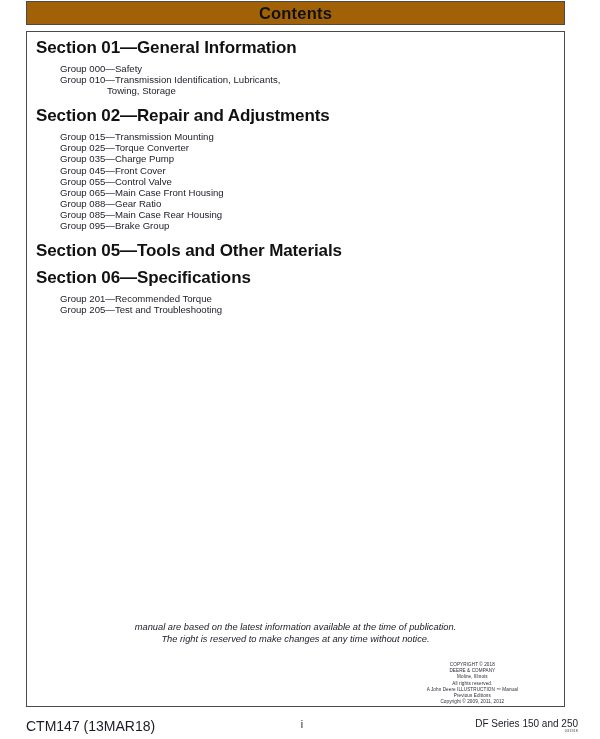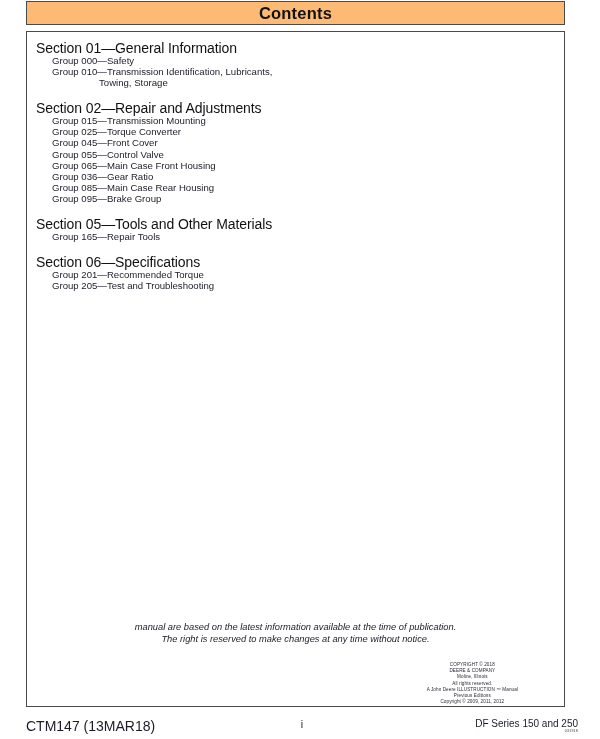--- a/index.html
+++ b/index.html
@@ -26,21 +26,21 @@
     position: absolute;
     left: 26px;
     top: 1px;
     width: 539px;
     height: 24px;
     border: 1px solid #4a4a4a;
     box-sizing: border-box;
     display: flex;
     align-items: center;
     justify-content: center;
-    background: #fdba74;
+    background: #a16207;
   }
   .title-text {
     font-size: 16.5px;
     font-weight: bold;
     letter-spacing: 0.2px;
     color: #111;
   }
 
   
   .content-box {
@@ -61,29 +61,29 @@
     right: 9px;
   }
 
   .section {
     margin-bottom: 13px;
   }
   .section:last-of-type {
     margin-bottom: 0;
   }
   .section-title {
-    font-size: 14px;
-    font-weight: normal;
+    font-size: 17px;
+    font-weight: bold;
     color: #111;
     letter-spacing: -0.1px;
     line-height: 14px;
     white-space: pre;
   }
   .group-list {
-    margin: 0;
+    margin: 8px;
     padding: 0;
     list-style: none;
   }
   .group-item {
     font-size: 9.6px;
     color: #1c1c28;
     line-height: 11.1px;
     padding-left: 16px;
     white-space: pre;
   }
@@ -181,33 +181,31 @@
             <li class="group-item">Group 000—Safety</li>
             <li class="group-item">Group 010—Transmission Identification, Lubricants,</li>
             <li class="group-item cont">Towing, Storage</li>
           </ul>
         </div>
         <div class="section">
           <div class="section-title">Section 02—Repair and Adjustments</div>
           <ul class="group-list">
             <li class="group-item">Group 015—Transmission Mounting</li>
             <li class="group-item">Group 025—Torque Converter</li>
+            <li class="group-item">Group 035—Charge Pump</li>
             <li class="group-item">Group 045—Front Cover</li>
             <li class="group-item">Group 055—Control Valve</li>
             <li class="group-item">Group 065—Main Case Front Housing</li>
-            <li class="group-item">Group 036—Gear Ratio</li>
+            <li class="group-item">Group 088—Gear Ratio</li>
             <li class="group-item">Group 085—Main Case Rear Housing</li>
             <li class="group-item">Group 095—Brake Group</li>
           </ul>
         </div>
         <div class="section">
           <div class="section-title">Section 05—Tools and Other Materials</div>
-          <ul class="group-list">
-            <li class="group-item">Group 165—Repair Tools</li>
-          </ul>
         </div>
         <div class="section">
           <div class="section-title">Section 06—Specifications</div>
           <ul class="group-list">
             <li class="group-item">Group 201—Recommended Torque</li>
             <li class="group-item">Group 205—Test and Troubleshooting</li>
           </ul>
         </div>
       </div>
 

